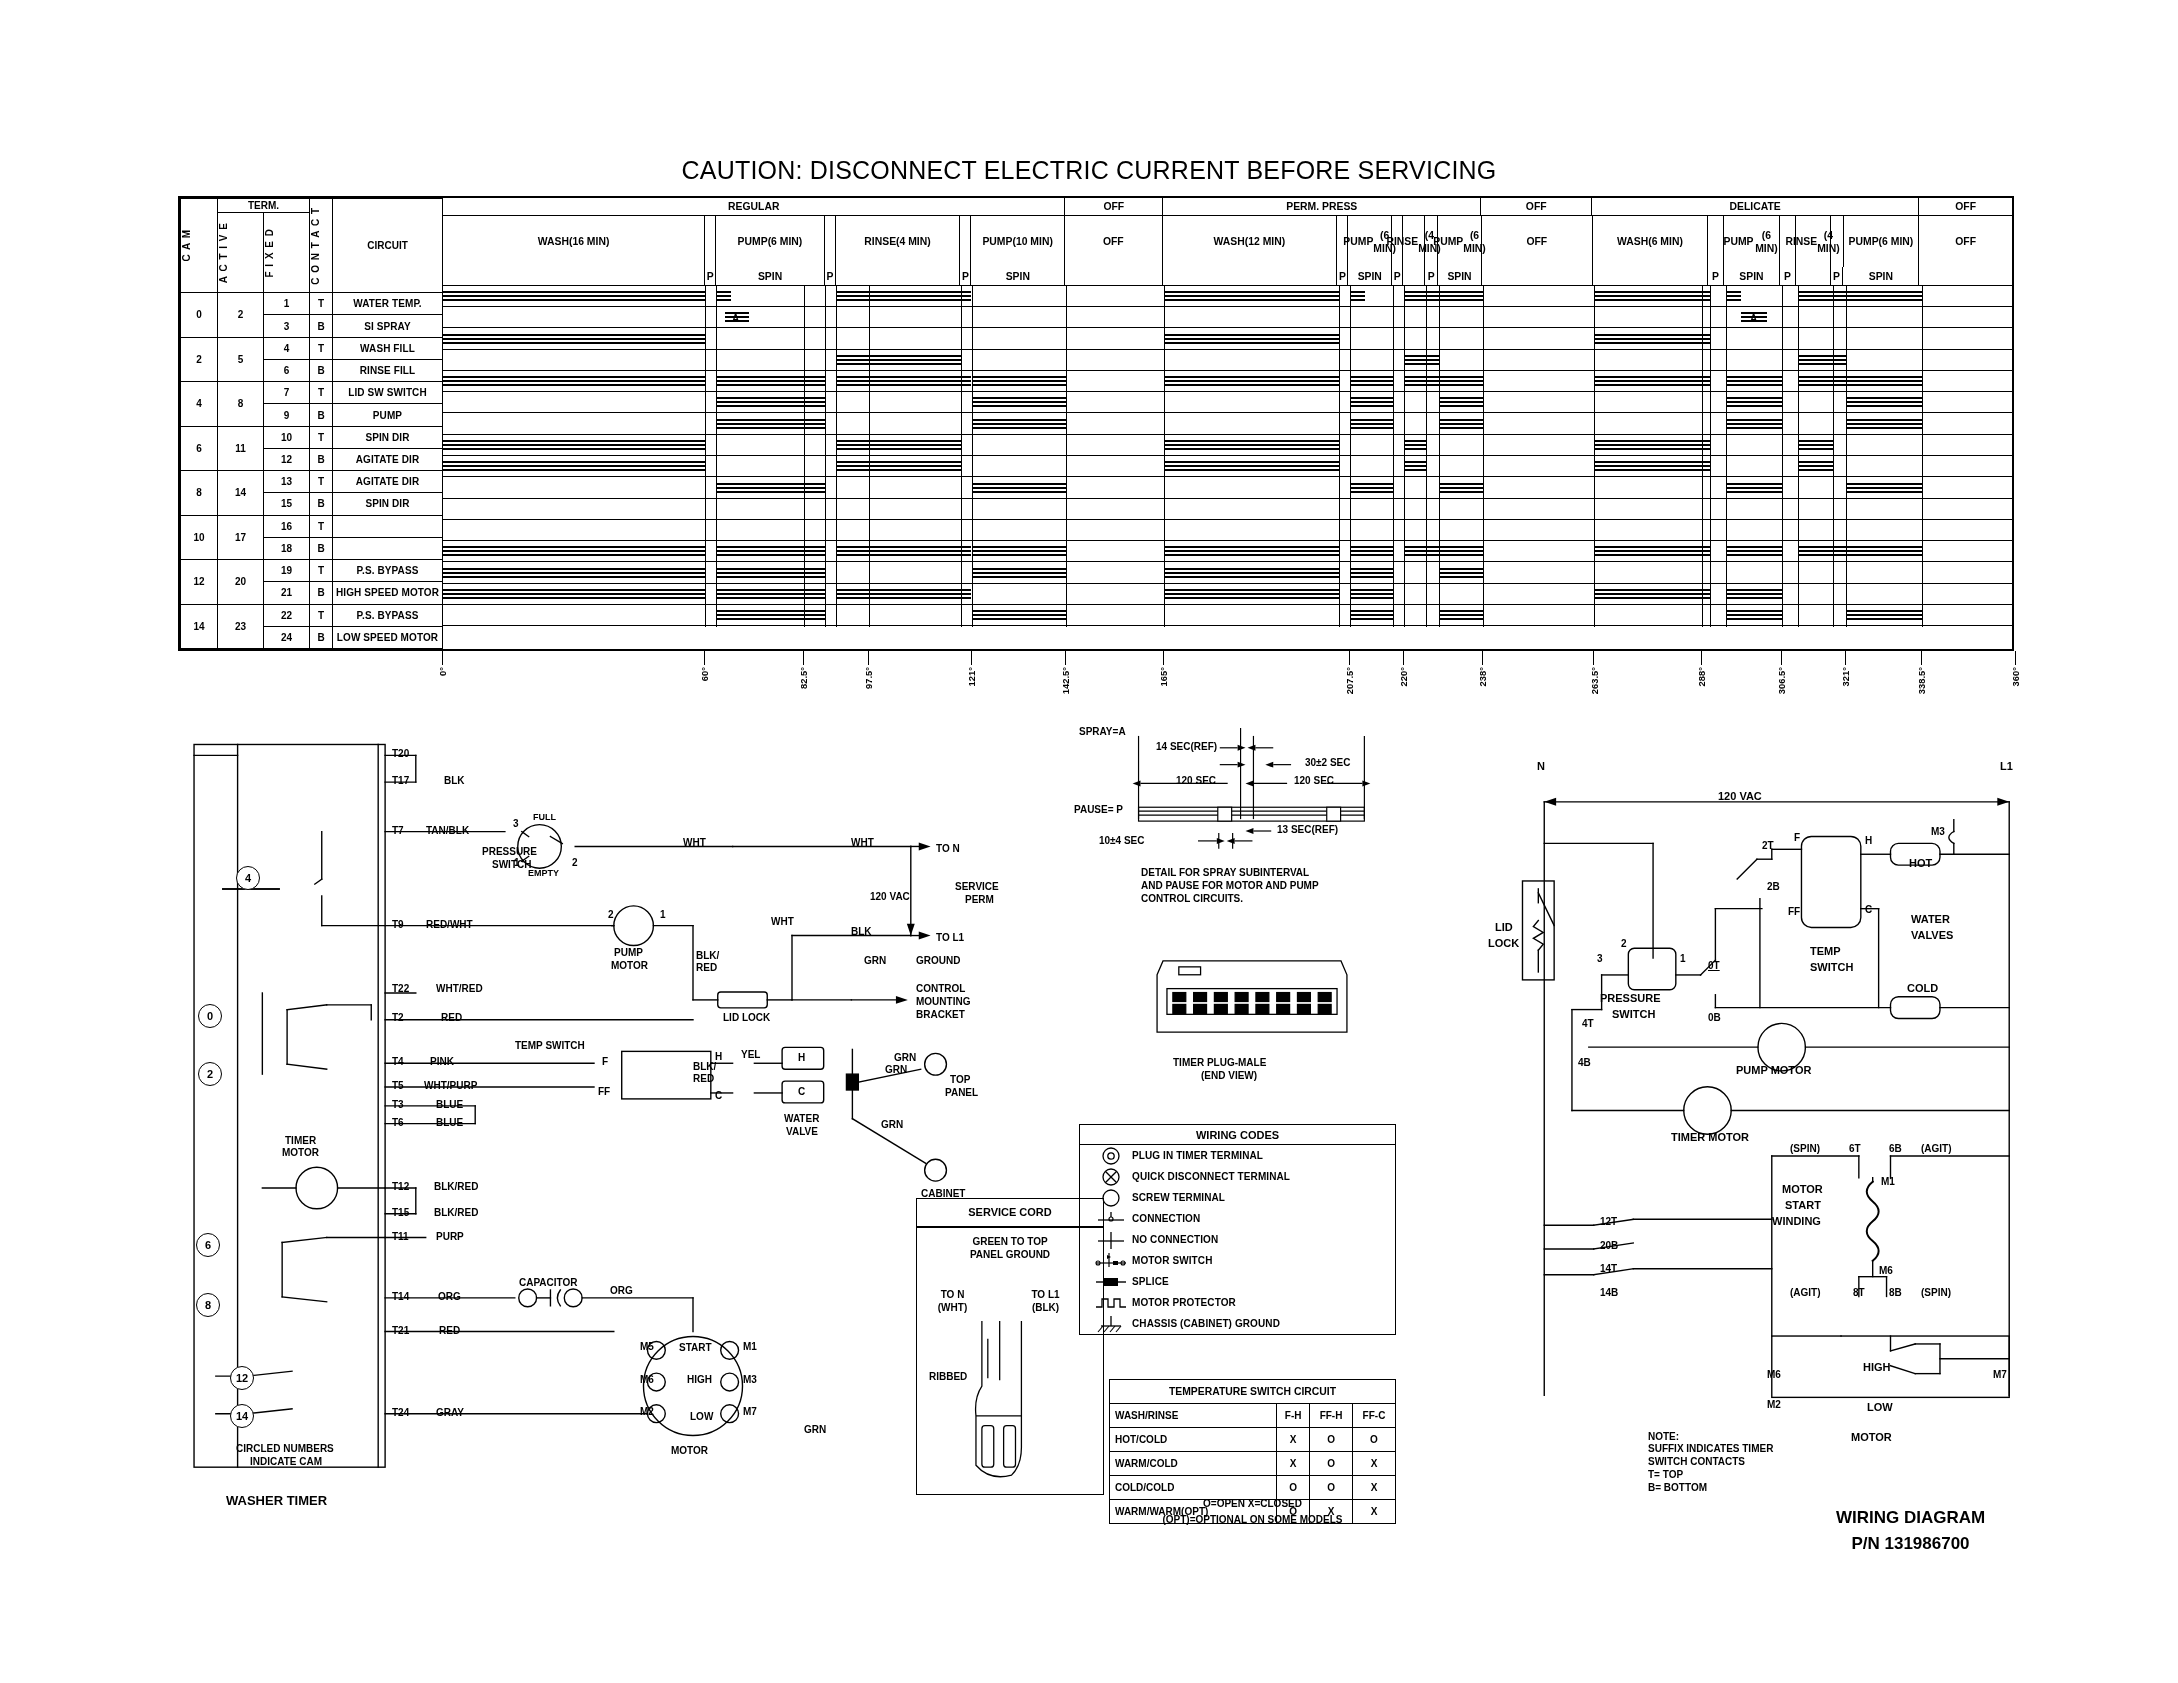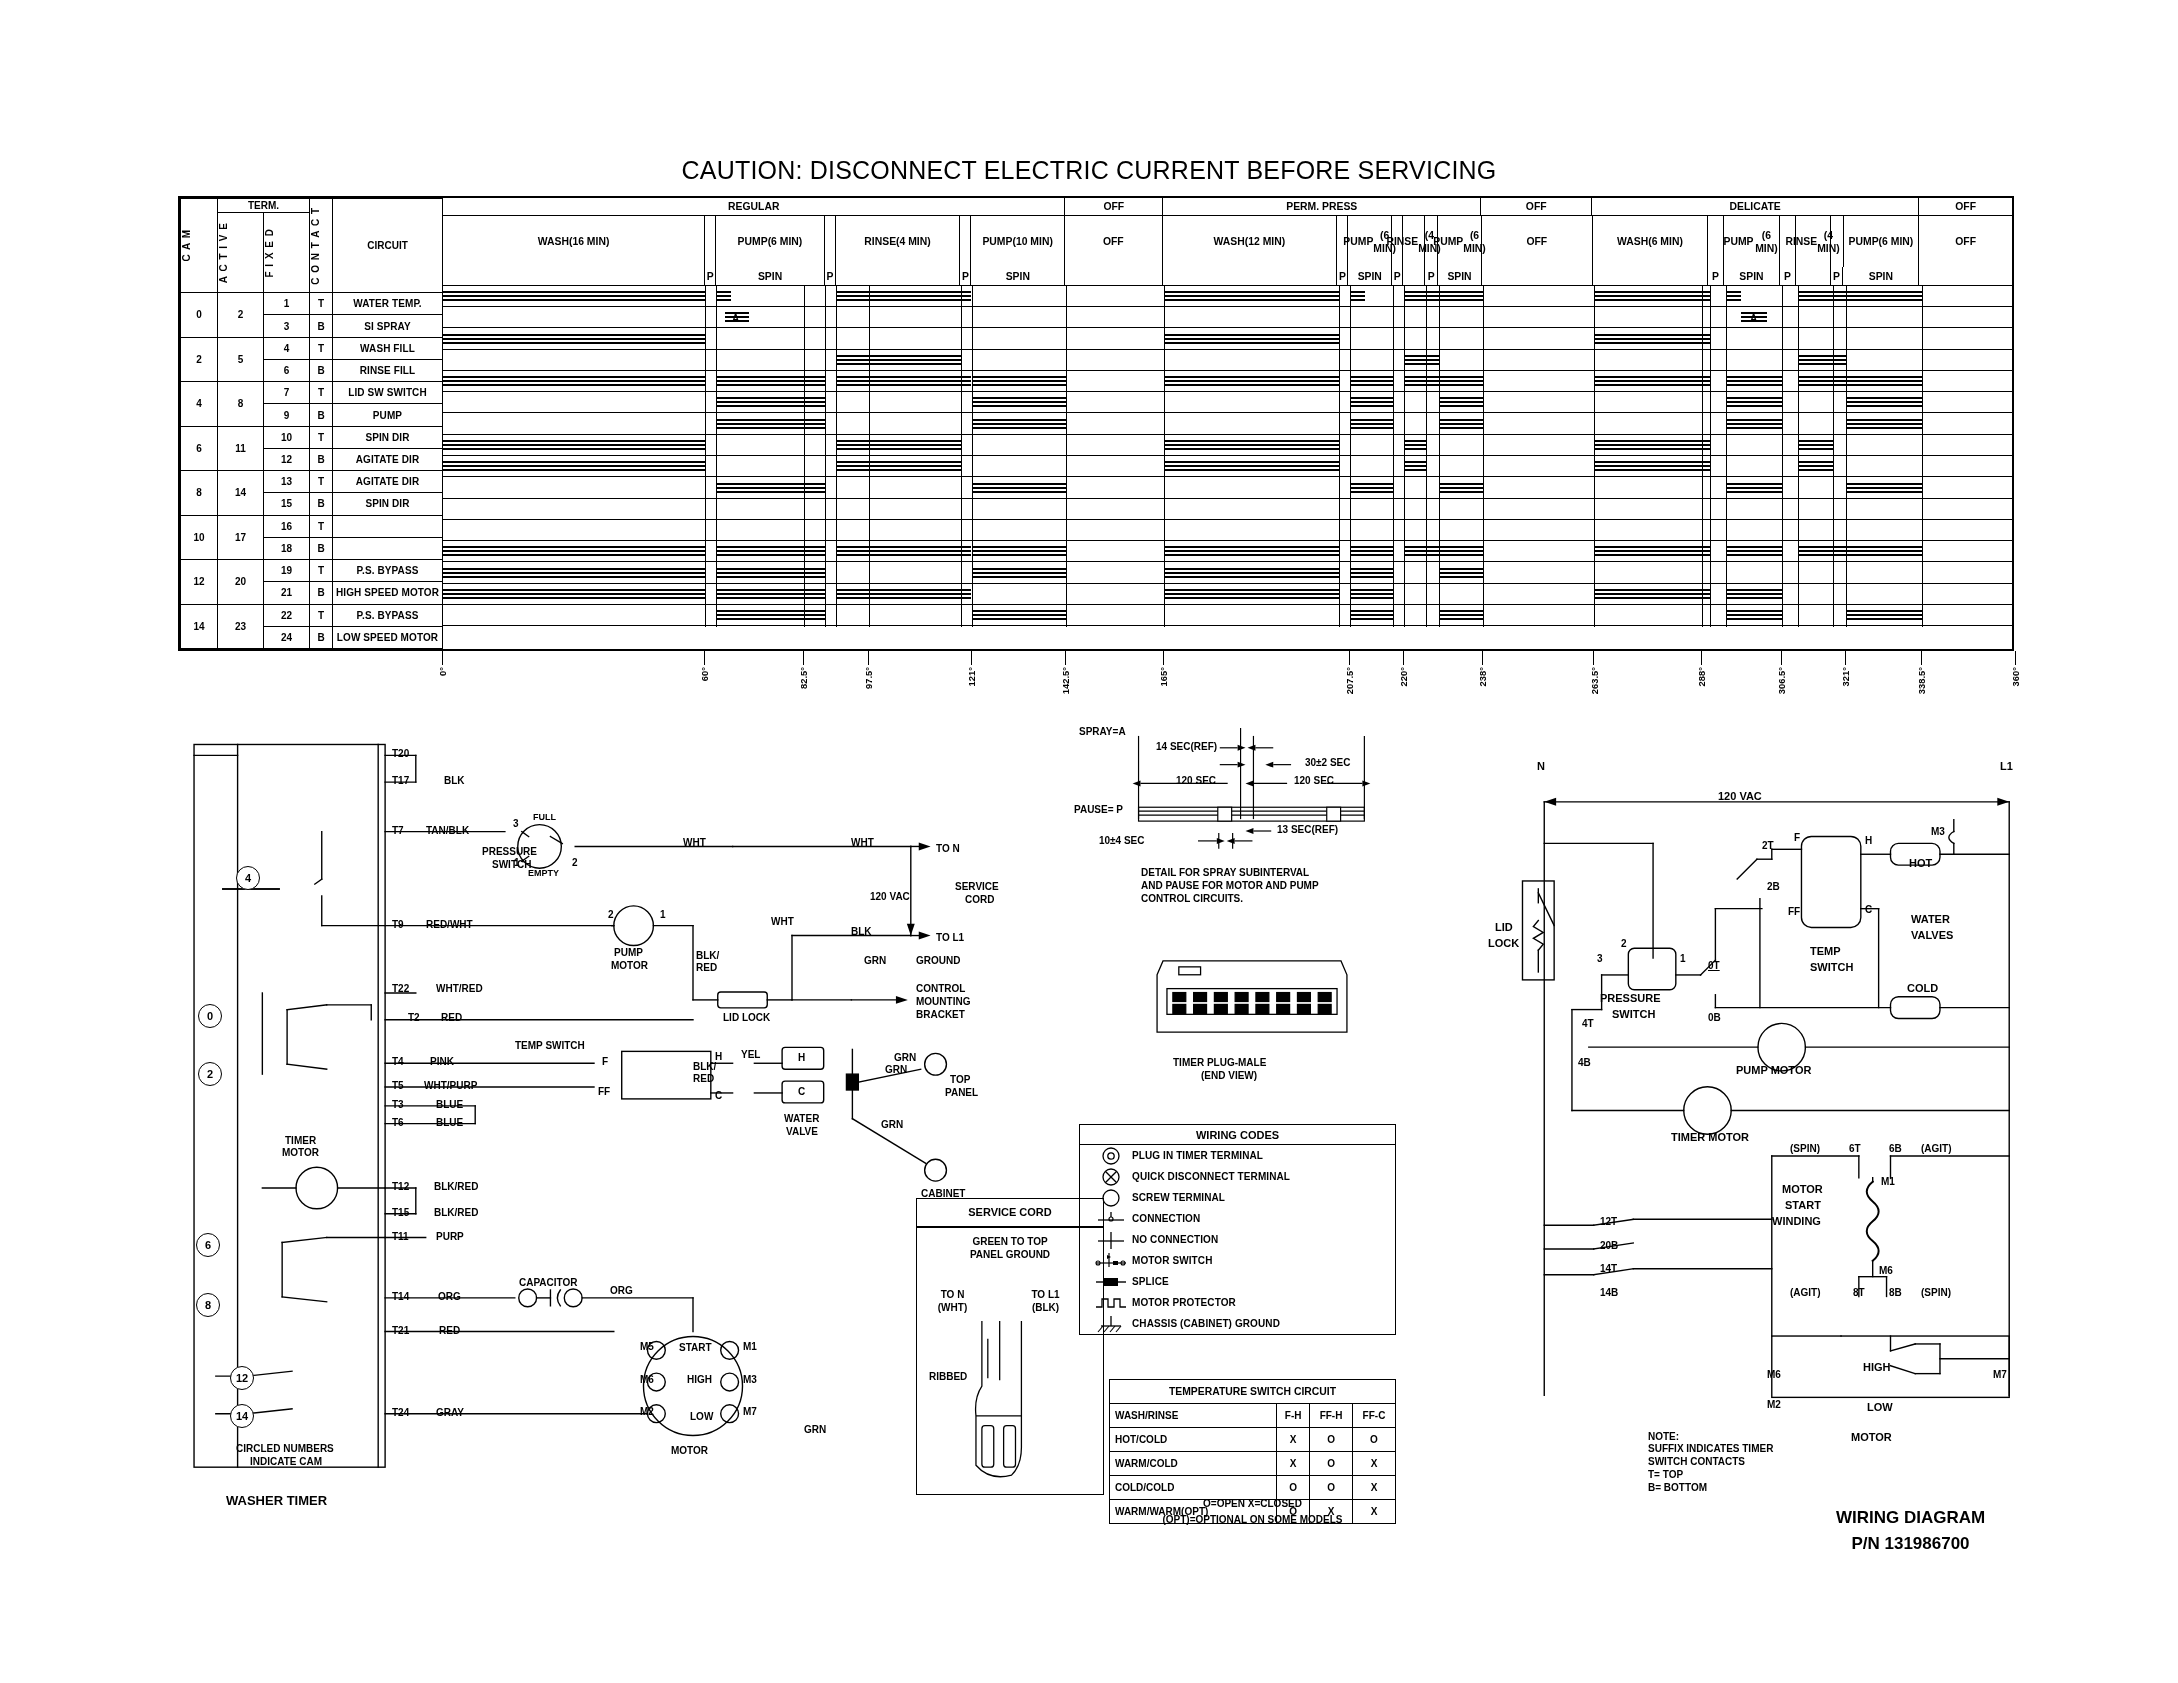--- a/index.html
+++ b/index.html
@@ -978,21 +978,21 @@
 
 <div class="lbl" style="left:392px;top:748px;">T20</div>
 <div class="lbl" style="left:392px;top:775px;">T17</div>
 <div class="lbl" style="left:444px;top:775px;">BLK</div>
 <div class="lbl" style="left:392px;top:825px;">T7</div>
 <div class="lbl" style="left:426px;top:825px;">TAN/BLK</div>
 <div class="lbl" style="left:392px;top:919px;">T9</div>
 <div class="lbl" style="left:426px;top:919px;">RED/WHT</div>
 <div class="lbl" style="left:392px;top:983px;">T22</div>
 <div class="lbl" style="left:436px;top:983px;">WHT/RED</div>
-<div class="lbl" style="left:392px;top:1012px;margin-left:16px;">T2</div>
+<div class="lbl" style="left:392px;top:1012px;">T2</div>
 <div class="lbl" style="left:441px;top:1012px;">RED</div>
 <div class="lbl" style="left:392px;top:1056px;">T4</div>
 <div class="lbl" style="left:430px;top:1056px;">PINK</div>
 <div class="lbl" style="left:392px;top:1080px;">T5</div>
 <div class="lbl" style="left:424px;top:1080px;">WHT/PURP</div>
 <div class="lbl" style="left:392px;top:1099px;">T3</div>
 <div class="lbl" style="left:436px;top:1099px;">BLUE</div>
 <div class="lbl" style="left:392px;top:1117px;">T6</div>
 <div class="lbl" style="left:436px;top:1117px;">BLUE</div>
 <div class="lbl" style="left:392px;top:1181px;">T12</div>
@@ -1022,21 +1022,21 @@
 <div class="lbl" style="left:660px;top:909px;">1</div>
 
 <div class="lbl" style="left:683px;top:837px;">WHT</div>
 <div class="lbl" style="left:851px;top:837px;">WHT</div>
 <div class="lbl" style="left:771px;top:916px;">WHT</div>
 <div class="lbl" style="left:851px;top:926px;">BLK</div>
 <div class="lbl" style="left:936px;top:843px;">TO N</div>
 <div class="lbl" style="left:936px;top:932px;">TO L1</div>
 <div class="lbl" style="left:870px;top:891px;">120 VAC</div>
 <div class="lbl" style="left:955px;top:881px;text-align:center;">SERVICE</div>
-<div class="lbl" style="left:965px;top:894px;">CORD</div>
+<div class="lbl" style="left:965px;top:894px;">PERM</div>
 <div class="lbl" style="left:696px;top:950px;">BLK/</div>
 <div class="lbl" style="left:696px;top:962px;">RED</div>
 <div class="lbl" style="left:723px;top:1012px;">LID LOCK</div>
 <div class="lbl" style="left:864px;top:955px;">GRN</div>
 <div class="lbl" style="left:916px;top:955px;">GROUND</div>
 <div class="lbl" style="left:916px;top:983px;">CONTROL</div>
 <div class="lbl" style="left:916px;top:996px;">MOUNTING</div>
 <div class="lbl" style="left:916px;top:1009px;">BRACKET</div>
 <div class="lbl" style="left:894px;top:1052px;">GRN</div>
 <div class="lbl" style="left:950px;top:1074px;">TOP</div>

